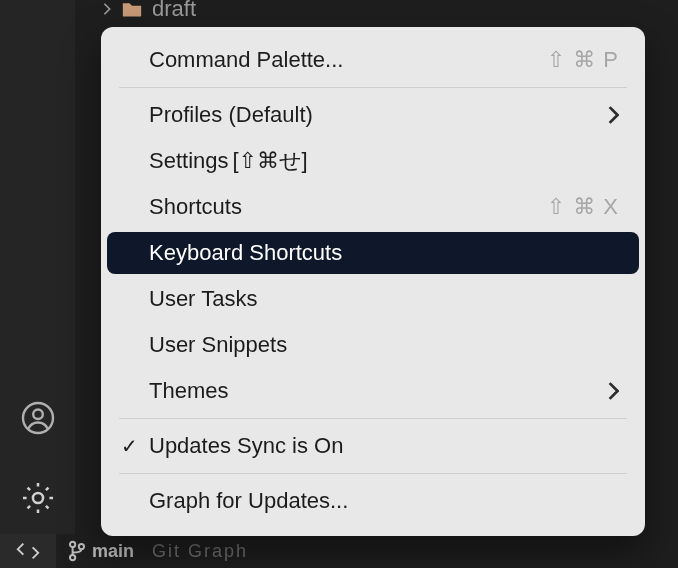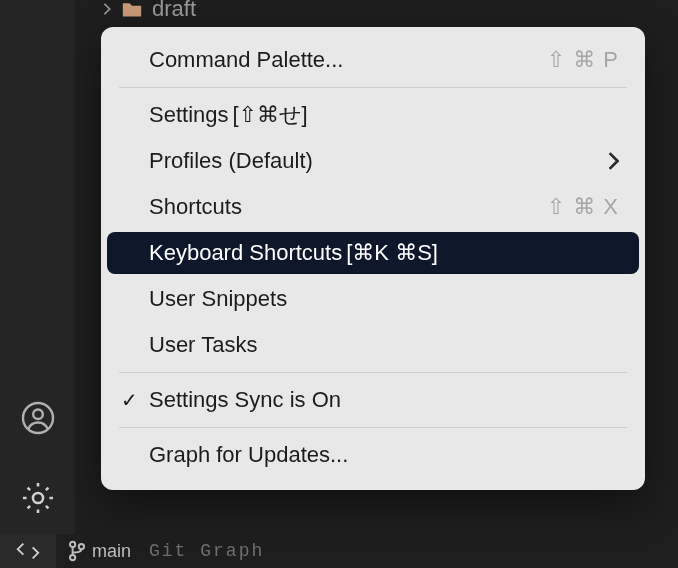--- a/index.html
+++ b/index.html
@@ -45,22 +45,22 @@
   display: flex; align-items: center;
   color: #bdbdbd;
   font-size: 18px;
 }
 .statusbar .remote {
   width: 56px; height: 34px;
   background: #2a2a2a;
   display: flex; align-items: center; justify-content: center;
   margin-right: 12px;
 }
-.statusbar .branch { display: flex; align-items: center; gap: 6px; margin-right: 18px; color:#bdbdbd; }
-.statusbar .faded { color: #6e6e6e; letter-spacing: 2px; font-family: Liberation Mono, monospace; }
+.statusbar .branch { display: flex; align-items: center; gap: 6px; margin-right: 18px; color:#bdbdbd;font-weight:bold; }
+.statusbar .faded { color: #6e6e6e; letter-spacing: 2px; }
 .context-menu {
   position: absolute;
   left: 101px; top: 27px;
   width: 544px;
   background: #e8e8e8;
   border-radius: 12px;
   box-shadow: 0 16px 40px rgba(0,0,0,0.45);
   padding: 8px 0 10px;
   color: #1c1c1c;
 }
@@ -162,57 +162,64 @@
 <div class="context-menu">
 
   <div class="menu-item">
     <span class="label">Command Palette...</span>
     <span class="shortcut">⇧ ⌘ P</span>
   </div>
 
   <div class="separator"></div>
 
   <div class="menu-item">
-    <span class="label">Settings</span>
-    <span class="inline-shortcut">[⇧⌘せ]</span>
-  </div>
-
-  <div class="menu-item">
     <span class="label">Profiles (Default)</span>
     <span class="sub-chevron">
       <svg width="12" height="18" viewBox="0 0 10 16">
           <path d="M2 1l7 7-7 7" fill="none" stroke="#2c2c2c" stroke-width="2.4"></path>
         </svg>
     </span>
   </div>
 
   <div class="menu-item">
+    <span class="label">Settings</span>
+    <span class="inline-shortcut">[⇧⌘せ]</span>
+  </div>
+
+  <div class="menu-item">
     <span class="label">Shortcuts</span>
     <span class="shortcut">⇧ ⌘ X</span>
   </div>
 
   <div class="menu-item highlight">
     <span class="label">Keyboard Shortcuts</span>
-    <span class="inline-shortcut inline-shortcut-hl">[⌘K ⌘S]</span>
+  </div>
+
+  <div class="menu-item">
+    <span class="label">User Tasks</span>
   </div>
 
   <div class="menu-item">
     <span class="label">User Snippets</span>
   </div>
 
   <div class="menu-item">
-    <span class="label">User Tasks</span>
-  </div>
-
+    <span class="label">Themes</span>
+    <span class="sub-chevron">
+      <svg width="12" height="18" viewBox="0 0 10 16">
+          <path d="M2 1l7 7-7 7" fill="none" stroke="#2c2c2c" stroke-width="2.4"></path>
+        </svg>
+    </span>
+  </div>
 
   <div class="separator"></div>
 
   <div class="menu-item">
     <span class="check">✓</span>
-    <span class="label">Settings Sync is On</span>
+    <span class="label">Updates Sync is On</span>
   </div>
 
   <div class="separator"></div>
 
   <div class="menu-item">
     <span class="label">Graph for Updates...</span>
   </div>
 
 </div>
 

